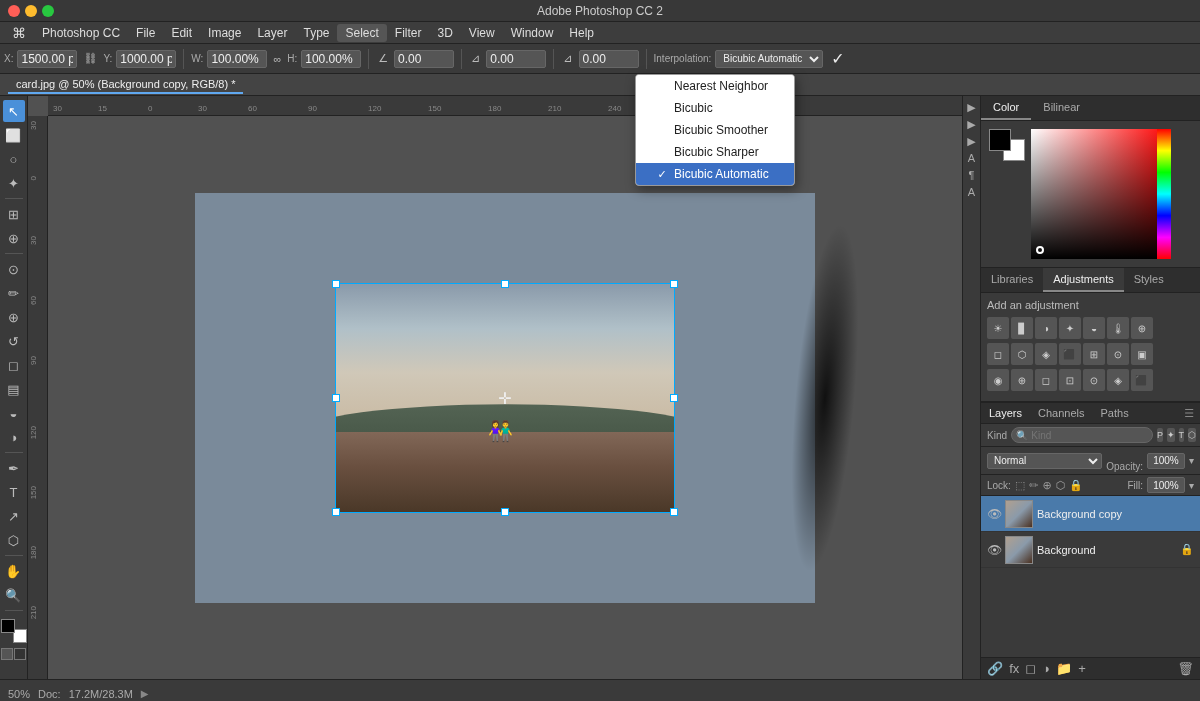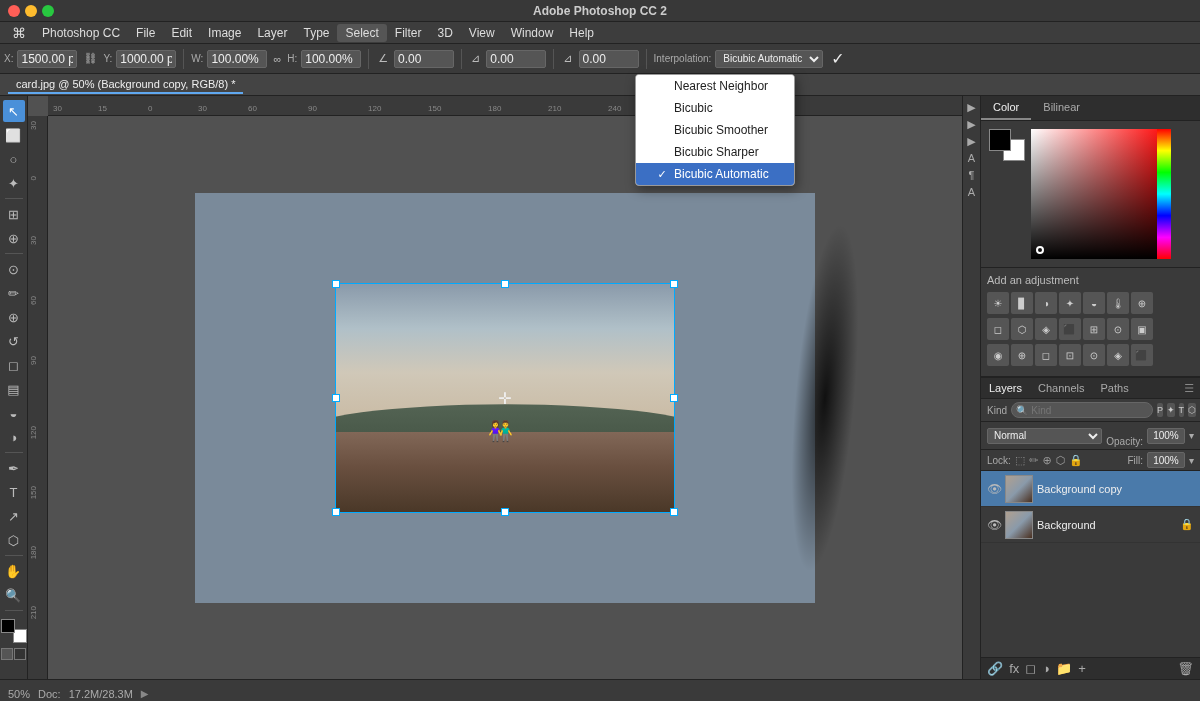--- a/index.html
+++ b/index.html
@@ -4,21 +4,20 @@
   <style>
     * { margin: 0; padding: 0; box-sizing: border-box; }
     body { width: 1200px; height: 701px; overflow: hidden; font-family: -apple-system, 'Helvetica Neue', Arial, sans-serif; font-size: 11px; background: #3c3c3c; color: #ccc; user-select: none; }
 
     
     .title-bar {
       width: 100%; height: 22px; background: #383838;
       display: flex; align-items: center;
       border-bottom: 1px solid #222;
       position: relative;
-      font-weight: bold;
     }
     .traffic-lights { display: flex; gap: 5px; padding: 0 8px; }
     .tl { width: 12px; height: 12px; border-radius: 50%; }
     .tl-red { background: #ff5f57; }
     .tl-yellow { background: #febc2e; }
     .tl-green { background: #28c840; }
     .title-bar-center { position: absolute; left: 50%; transform: translateX(-50%); font-size: 12px; color: #ccc; white-space: nowrap; }
 
     
     .menu-bar {
@@ -484,20 +483,25 @@
             <div class="spectrum-black"></div>
             <div class="spectrum-cursor"></div>
           </div>
           <div class="hue-strip"></div>
         </div>
       </div>
     </div>
 
     <div class="panel-sep"></div>
 
+    <div class="lib-tabs">
+      <div class="lib-tab">Libraries</div>
+      <div class="lib-tab active">Adjustments</div>
+      <div class="lib-tab">Styles</div>
+    </div>
 
     <div class="adj-panel">
       <div class="adj-title">Add an adjustment</div>
       <div class="adj-icons">
         <div class="adj-icon" title="Brightness/Contrast">☀</div>
         <div class="adj-icon" title="Levels">▊</div>
         <div class="adj-icon" title="Curves">◑</div>
         <div class="adj-icon" title="Exposure">✦</div>
         <div class="adj-icon" title="Vibrance">◒</div>
         <div class="adj-icon" title="Hue/Saturation">🌡</div>

